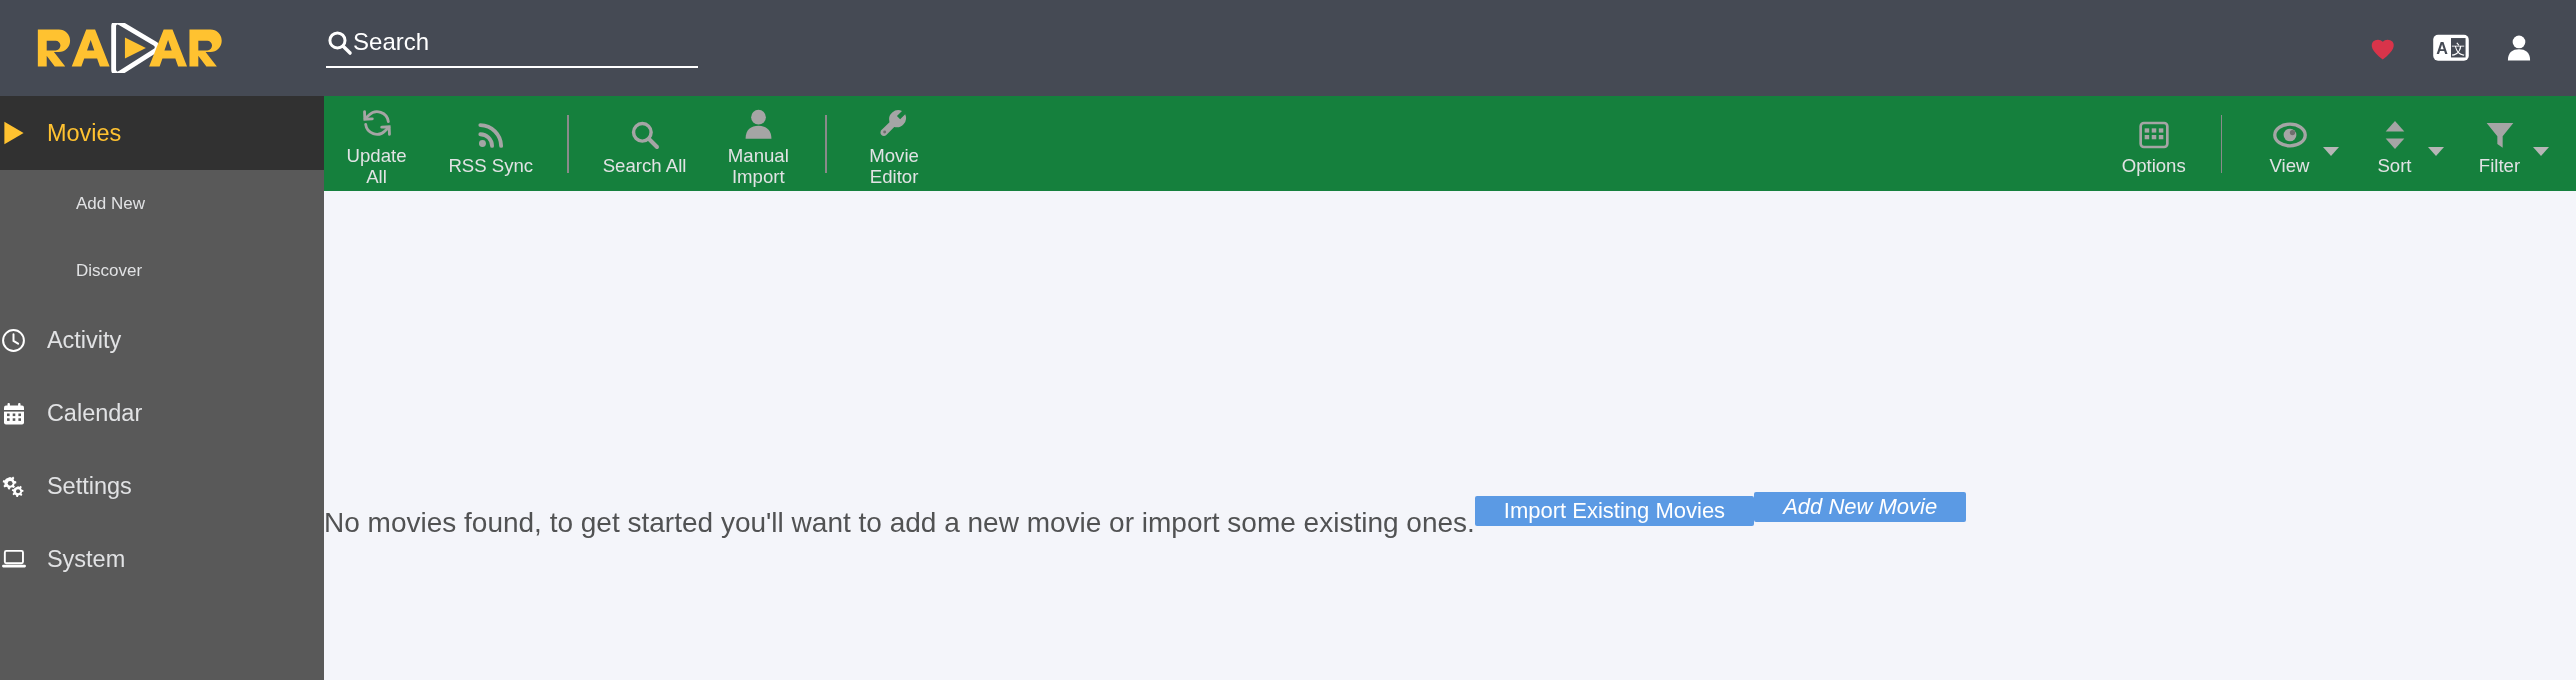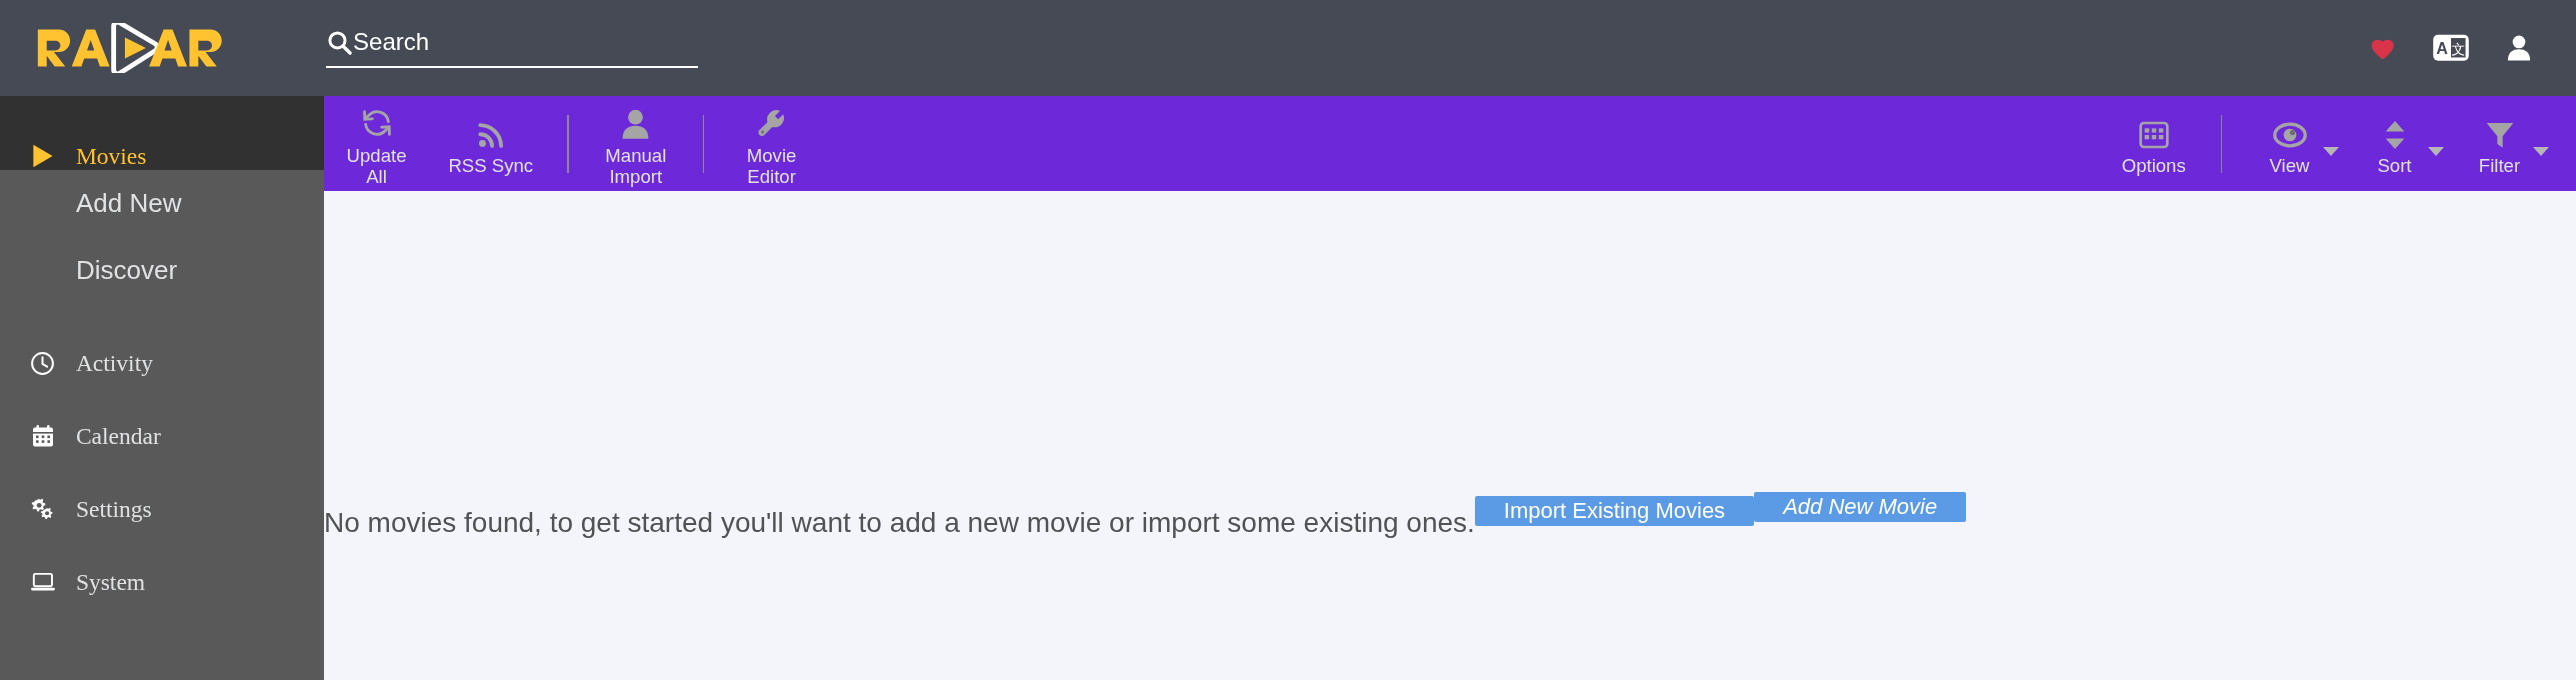--- a/index.html
+++ b/index.html
@@ -46,37 +46,37 @@
   }
   .hdr-icon { display: flex; align-items: center; justify-content: center; }
 
   
   .sidebar {
     position: absolute; top: 96px; left: 0;
     width: 324px; height: 584px;
     background: #595959;
   }
   .nav-item {
-    display: flex; align-items: flex-end;
-    height: 73px; padding-left: 29px; gap: 19.4px;
-    color: #e1e2e4; font-size: 23.5px; font-family: Liberation Serif, serif;
+    display: flex; align-items: center;
+    height: 73px; gap: 19.4px;
+    color: #e1e2e4; font-size: 23.5px;
   }
   .nav-item.active { background: #313131; color: #ffc230; height: 74px; }
   .nav-icon { width: 27.5px; height: 27.5px; display: flex; align-items: center; justify-content: center; flex: 0 0 27.5px; }
   .nav-sub {
     display: flex; align-items: center;
     height: 67px; padding-left: 76px;
-    color: #e1e2e4; font-size: 26px;
+    color: #e1e2e4; font-size: 17px;
   }
 
   
   .toolbar {
     position: absolute; top: 96px; left: 324px;
     width: 2252px; height: 96px;
-    background: #6d28d9;
+    background: #15803d;
     display: flex; align-items: center;
   }
   .tb-group { display: flex; align-items: center; height: 96px; }
   .tb-btn {
     display: flex; flex-direction: column; align-items: center; justify-content: center;
     min-width: 105px; padding: 0 19.4px; height: 96px;
     color: #e1e2e4; font-size: 18.6px; line-height: 1.12;
     text-align: center; position: relative;
   }
   .tb-ico { height: 40px; display: flex; align-items: flex-end; justify-content: center; margin-bottom: 5.7px; }
@@ -261,20 +261,29 @@
             <circle cx="5.6" cy="18.4" r="2.6" fill="#a5a5a5"></circle>
             <path d="M4 11.4 A9 9 0 0 1 12.8 20.2" fill="none" stroke="#a5a5a5" stroke-width="2.9" stroke-linecap="round"></path>
             <path d="M4 4.6 A15.8 15.8 0 0 1 19.6 20.2" fill="none" stroke="#a5a5a5" stroke-width="2.9" stroke-linecap="round"></path>
           </svg>
         </span>
         <span class="tb-label">RSS Sync</span>
       </div>
 
       <div class="tb-sep"></div>
 
+      <div class="tb-btn">
+        <span class="tb-ico">
+          <svg width="32" height="32" viewBox="0 0 24 24">
+            <circle cx="10" cy="10" r="6.6" fill="none" stroke="#a5a5a5" stroke-width="2.6"></circle>
+            <line x1="15" y1="15" x2="21" y2="21" stroke="#a5a5a5" stroke-width="3" stroke-linecap="round"></line>
+          </svg>
+        </span>
+        <span class="tb-label">Search All</span>
+      </div>
 
       <div class="tb-btn">
         <span class="tb-ico">
           <svg width="31" height="32" viewBox="0 0 24 26">
             <circle cx="12" cy="7.5" r="6" fill="#a5a5a5"></circle>
             <path d="M1.5 25 C1.5 17.5 6 14.5 12 14.5 C18 14.5 22.5 17.5 22.5 25 Z" fill="#a5a5a5"></path>
           </svg>
         </span>
         <span class="tb-label">Manual
 Import</span>

